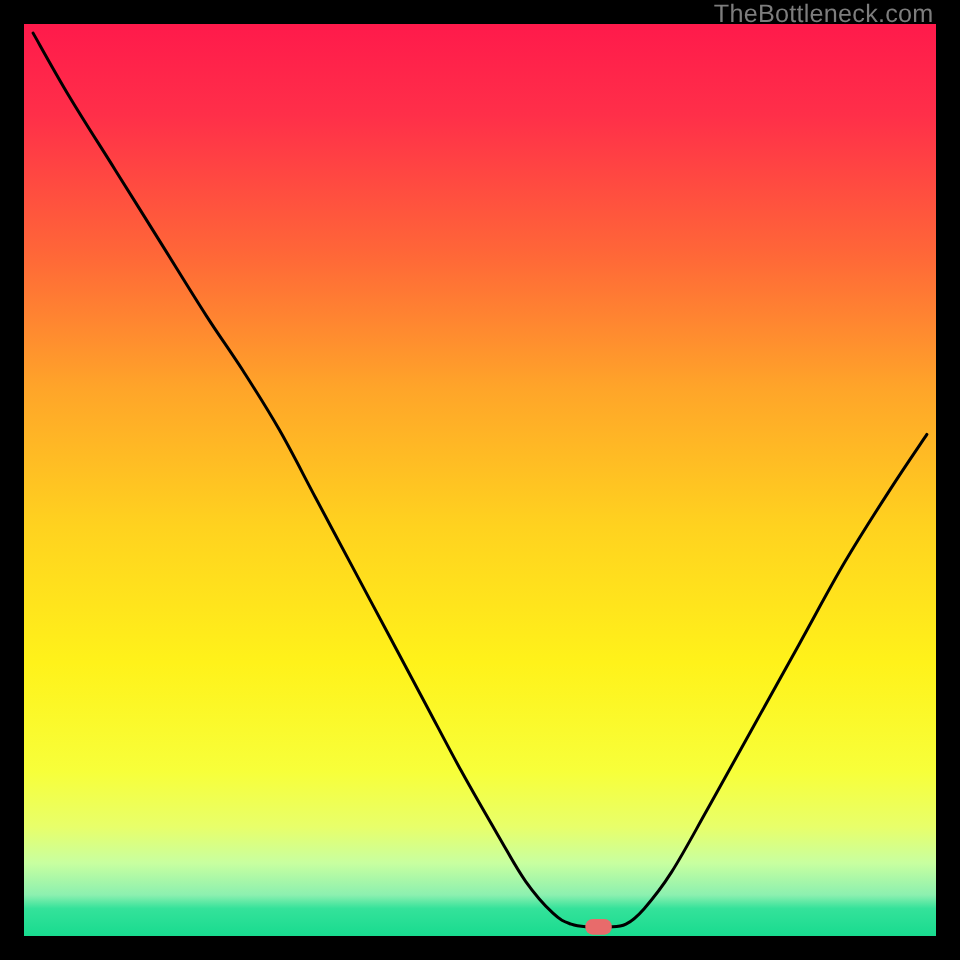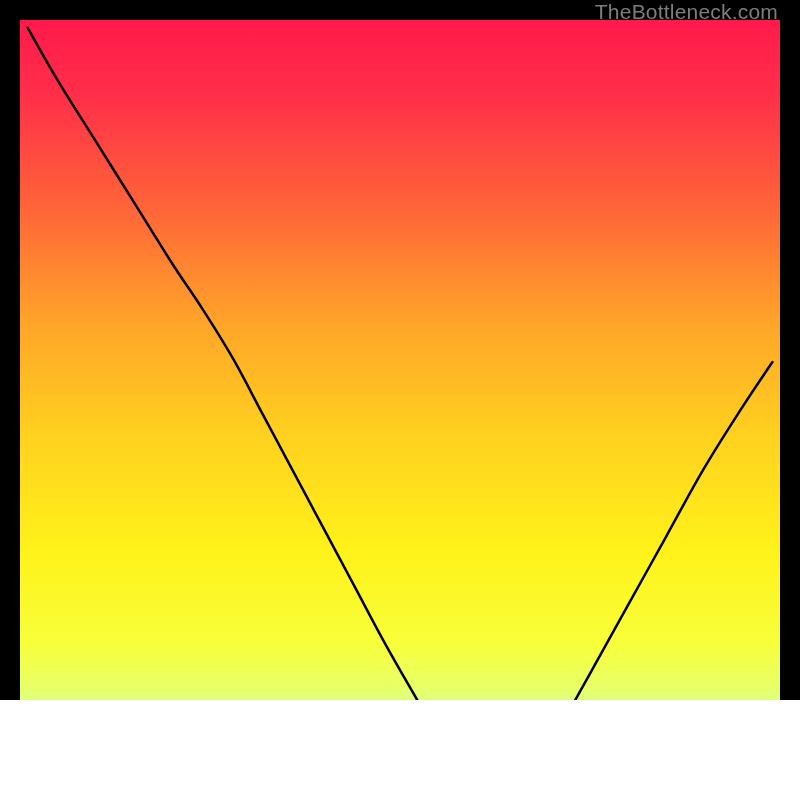--- a/index.html
+++ b/index.html
@@ -4,21 +4,21 @@
 <style>
   body {
     margin: 0;
     padding: 0;
     background: #fff;
     font-family: Arial, Helvetica, sans-serif;
   }
   .chart-container {
     position: relative;
     width: 800px;
-    height: 700px;
+    height: 800px;
     background: #000;
   }
   .plot-area {
     position: absolute;
     left: 20px;
     top: 20px;
     width: 760px;
     height: 760px;
     overflow: hidden;
   }

